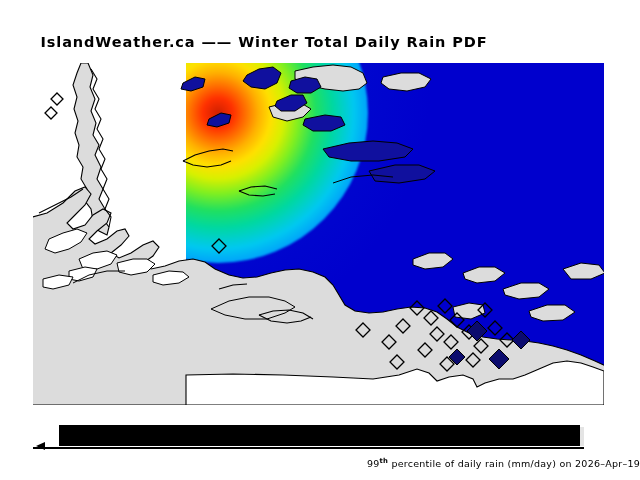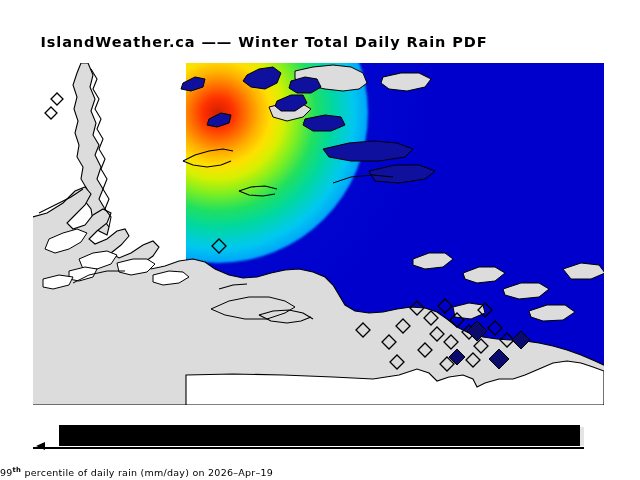--- a/index.html
+++ b/index.html
@@ -155,27 +155,26 @@
     border-bottom: 4px solid transparent;
     border-right: 9px solid #000000;
   }
 
   
   #caption {
     position: absolute;
     left: 0;
     top: 458px;
     width: 640px;
-    text-align: left;
+    text-align: right;
     font-family: "DejaVu Sans", sans-serif;
     font-size: 9.5px;
     color: #000000;
     letter-spacing: 0.25px;
     white-space: nowrap;
-    margin-top: 9px;
   }
   #caption sup {
     font-size: 6.8px;
     vertical-align: super;
     line-height: 0;
     font-weight: bold;
   }
 </style>
 </head>
 <body>

